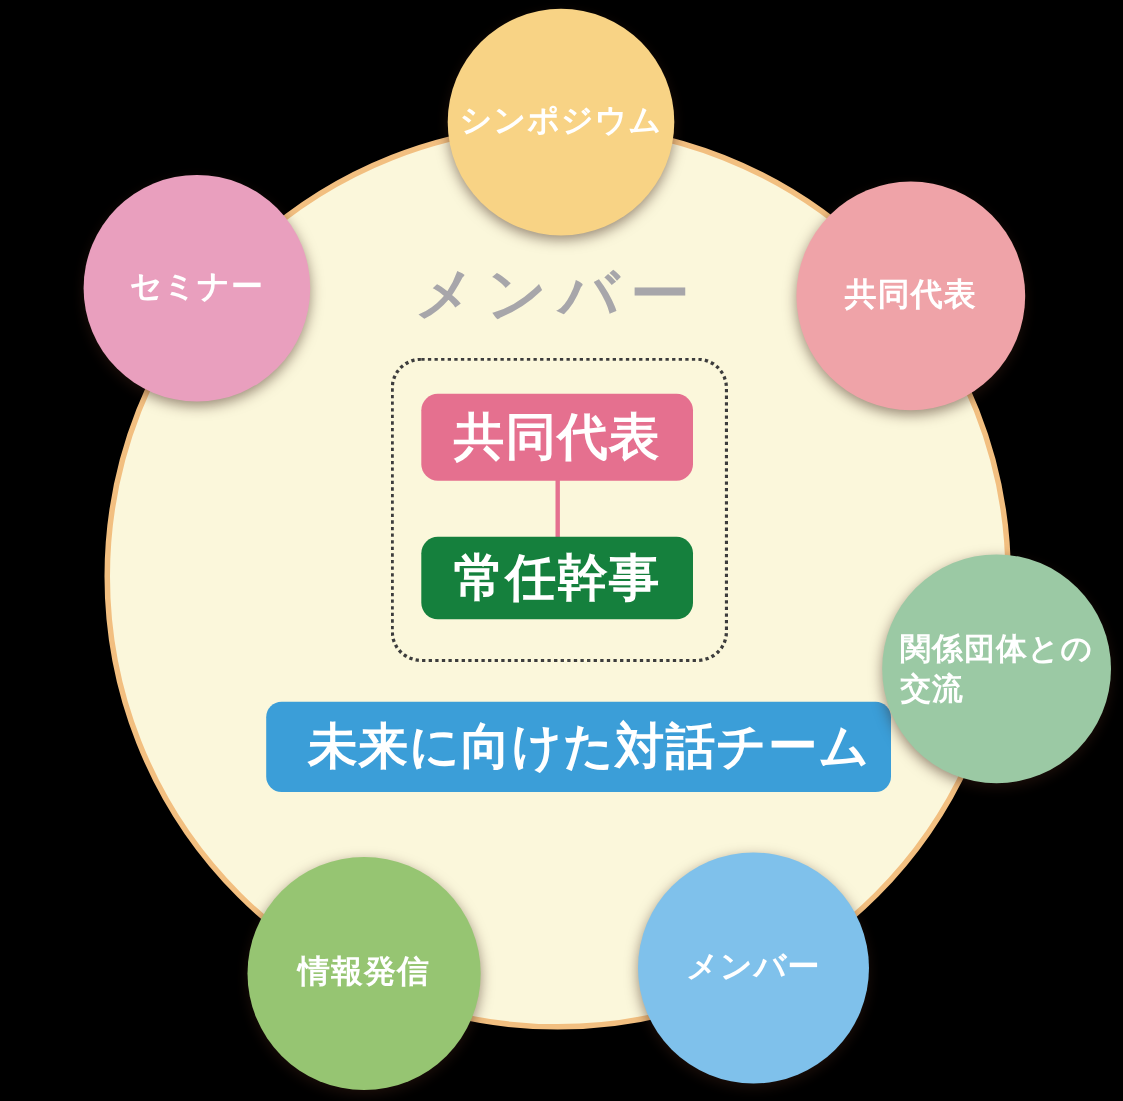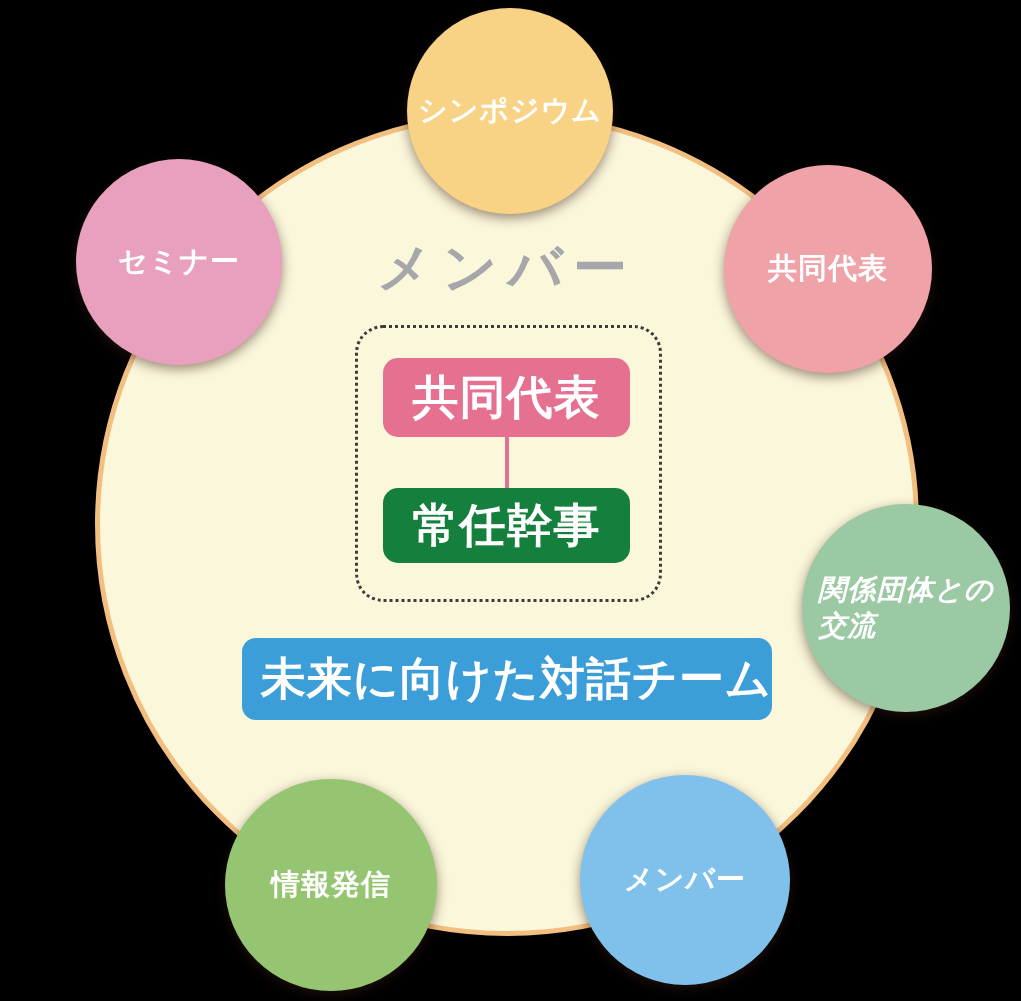--- a/index.html
+++ b/index.html
@@ -72,43 +72,44 @@
     position: absolute;
     left: 242px;
     top: 638px;
     width: 530px;
     height: 82px;
     line-height: 82px;
     border-radius: 14px;
     color: #ffffff;
     font-size: 45px;
     font-weight: bold;
-    text-align: right;
+    text-align: left;
     letter-spacing: 1px;
+    padding-left: 38px;
   }
   
   .sat {
     position: absolute;
     border-radius: 50%;
     display: flex;
     align-items: center;
     justify-content: center;
     text-align: left;
     color: #ffffff;
     font-size: 29px;
     font-weight: bold;
     letter-spacing: 1px;
     line-height: 1.3;
     box-shadow: 0 4px 12px rgba(55,30,20,0.5);
   }
   .sat-symposium { left: 407px; top: 8px;   width: 206px; height: 206px; }
   .sat-seminar   { left: 76px;  top: 159px; width: 206px; height: 206px; }
   .sat-policy    { left: 724px; top: 165px; width: 208px; height: 208px; }
   .sat-dialogue  { left: 7px;   top: 504px; width: 206px; height: 206px; }
-  .sat-related   { left: 802px; top: 504px; width: 208px; height: 208px; font-size: 28px; font-style: italic; }
+  .sat-related   { left: 802px; top: 504px; width: 208px; height: 208px; font-size: 28px; }
   .sat-info      { left: 225px; top: 779px; width: 212px; height: 212px; }
   .sat-research  { left: 580px; top: 775px; width: 210px; height: 210px; }
 </style>
 </head>
 <body>
 
 <div class="stage">
 
   <div class="main-circle" style="background-color: rgb(251, 247, 219); border-color: rgb(242, 191, 128);"></div>
 

